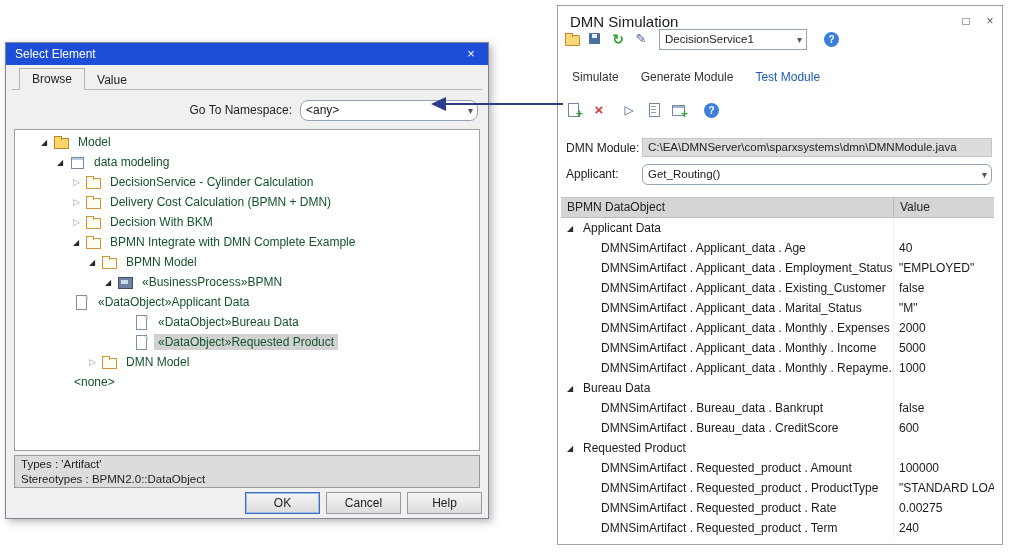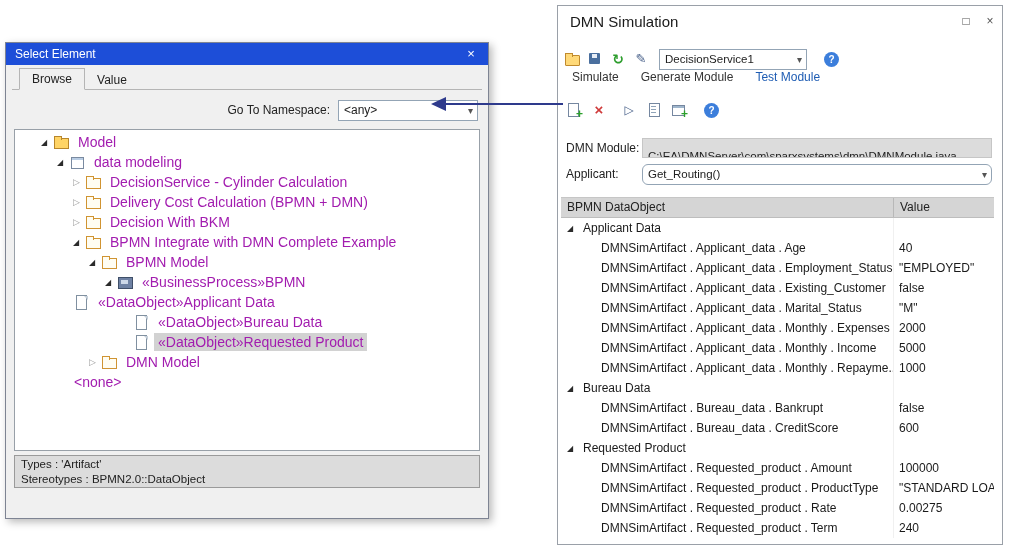--- a/index.html
+++ b/index.html
@@ -18,63 +18,63 @@
   .sd-close{width:34px;text-align:center;color:#fff;font-size:13px;line-height:22px;cursor:default;}
   .sd-tabs{position:absolute;left:6px;right:6px;top:26px;height:21px;border-bottom:1px solid #b5b5b5;
     display:flex;align-items:flex-end;padding-left:7px;}
   .sd-tab{font-size:12px;color:#222;padding:3px 12px 3px 12px;margin-bottom:-1px;}
   .sd-tab.active{background:#f0f0f0;border:1px solid #b5b5b5;border-bottom:1px solid #f0f0f0;}
   .ns-row{position:absolute;left:8px;right:10px;top:56px;height:22px;display:flex;justify-content:flex-end;align-items:center;}
   .ns-label{font-size:12px;color:#222;margin-right:8px;}
   .combo{position:relative;background:#fff;border:1px solid #93a4b5;height:21px;font-size:12px;
     line-height:19px;padding:0 18px 0 5px;color:#222;white-space:nowrap;overflow:hidden;}
   .combo::after{content:"▾";position:absolute;right:4px;top:0;line-height:20px;font-size:10px;color:#555;}
-  .ns-combo{width:140px;}
+  .ns-combo{width:178px;border-radius:8px;}
   .sd-tree{position:absolute;left:8px;right:8px;top:86px;height:322px;background:#fff;
     border:1px solid #98a0a8;overflow:hidden;padding-top:2px;}
   .tree-row{display:flex;align-items:center;height:20px;white-space:nowrap;}
   .expander{display:inline-block;width:13px;flex:none;font-size:8px;color:#2b2b2b;}
   .expander.collapsed{color:#9a9a9a;font-size:9px;}
   .tree-icon{display:inline-block;width:16px;height:14px;position:relative;flex:none;margin-right:4px;}
   .icon-model-folder::before{content:"";position:absolute;left:0;top:3px;width:13px;height:9px;background:#ffd466;border:1px solid #b8862b;}
   .icon-model-folder::after{content:"";position:absolute;left:0;top:1px;width:6px;height:3px;background:#ffd466;border:1px solid #b8862b;border-bottom:none;}
   .icon-view::before{content:"";position:absolute;left:1px;top:2px;width:11px;height:10px;background:#fff;border:1px solid #7a8aa0;box-shadow:inset 0 2px 0 #b9cde4;}
   .icon-folder::before{content:"";position:absolute;left:0;top:3px;width:13px;height:9px;background:#fffdf2;border:1px solid #d09432;}
   .icon-folder::after{content:"";position:absolute;left:0;top:1px;width:6px;height:3px;background:#fffdf2;border:1px solid #d09432;border-bottom:none;}
   .icon-diagram::before{content:"";position:absolute;left:0;top:2px;width:13px;height:10px;background:#6e81a3;border:1px solid #3f4f68;}
   .icon-diagram::after{content:"";position:absolute;left:3px;top:5px;width:7px;height:4px;background:#cdd8e8;}
   .icon-document::before{content:"";position:absolute;left:2px;top:0;width:9px;height:13px;background:#fff;border:1px solid #8090a0;}
   .icon-document::after{content:"";position:absolute;right:2px;top:1px;border-style:solid;border-width:0 4px 4px 0;border-color:transparent #c5cfd9 transparent transparent;}
-  .tree-label{font-size:14px;color:#a21caf;padding:1px 4px;}
+  .tree-label{font-size:12px;color:#14532d;padding:1px 4px;}
   .tree-label.selected{background:#d2d2d2;}
   .sd-info{position:absolute;left:8px;right:8px;top:412px;height:33px;background:#dcdcdc;
     border:1px solid #9a9a9a;padding:1px 6px;font-size:11.5px;line-height:15px;color:#222;}
   .sd-buttons{position:absolute;right:6px;top:449px;height:23px;display:flex;gap:6px;}
   .btn{width:75px;height:22px;background:linear-gradient(#f5f5f5,#dcdcdc);border:1px solid #9a9a9a;
     font-size:12px;color:#222;text-align:center;line-height:20px;}
   .btn.default{border:1px solid #3a6fc0;box-shadow:inset 0 0 0 1px #9dbce8;}
 
   
   #dmn-window{position:absolute;left:557px;top:5px;width:446px;height:540px;background:#fff;
     border:1px solid #9aa0a8;z-index:5;}
   .dw-titlebar{position:absolute;left:0;top:0;right:0;height:30px;display:flex;align-items:center;}
   .dw-title{flex:1;font-size:15px;color:#1a1a1a;padding-left:12px;}
   .wctl{width:24px;text-align:center;color:#555;font-size:12px;cursor:default;}
-  .dw-toolbar1{position:absolute;left:6px;right:6px;top:40px;height:26px;display:flex;align-items:center;gap:7px;}
+  .dw-toolbar1{position:absolute;left:6px;right:6px;top:20px;height:26px;display:flex;align-items:center;gap:7px;}
   .dw-service-combo{width:148px;margin-left:3px;font-size:11.5px;}
   .dw-toolbar1 .help-icon{margin-left:10px;}
   .dw-tabs{position:absolute;left:14px;top:60px;height:22px;display:flex;gap:22px;align-items:center;}
   .dtab{font-size:12px;color:#333;}
   .dtab.active{color:#1e5cb3;}
   .dw-toolbar2{position:absolute;left:8px;top:90px;height:28px;display:flex;align-items:center;gap:9px;}
   .dw-toolbar2 .run-icon{margin-left:5px;}
   .dw-toolbar2 .help-icon{margin-left:8px;}
   .dw-row-label{position:absolute;left:8px;font-size:12px;color:#222;line-height:20px;}
   .dw-module-field{position:absolute;left:84px;right:10px;top:132px;height:19px;background:#dcdcdc;
-    border:1px solid #c6c6c6;font-size:11.5px;line-height:17px;padding:9px 5px;color:#222;white-space:nowrap;overflow:hidden;}
+    border:1px solid #c6c6c6;font-size:11.5px;line-height:17px;padding:0 5px;color:#222;white-space:nowrap;overflow:hidden;}
   .dw-decision-combo{position:absolute;left:84px;right:10px;top:158px;font-size:11.5px;border-radius:6px;}
   .dw-table{position:absolute;left:3px;right:8px;top:191px;bottom:6px;border-top:1px solid #c6c6c6;overflow:hidden;}
   .thead{display:flex;height:20px;background:#d5d5d5;border-bottom:1px solid #bdbdbd;}
   .thcell{font-size:12px;color:#222;line-height:19px;padding-left:6px;}
   .thcell.name{width:333px;flex:none;border-right:1px solid #b8b8b8;}
   .thcell.val{flex:1;}
   .trow{display:flex;height:20px;align-items:center;}
   .tcell.name{width:333px;flex:none;display:flex;align-items:center;padding-left:6px;overflow:hidden;white-space:nowrap;border-right:1px solid #f0f0f0;height:100%;}
   .tcell.val{flex:1;font-size:12px;color:#1a1a1a;padding-left:5px;white-space:nowrap;overflow:hidden;}
   .tlabel{font-size:12px;color:#1a1a1a;}
@@ -188,20 +188,25 @@
         <div class="tree-row" style="padding-left: 42px;">
     <span class="expander"></span>
 
     <span class="tree-label">&lt;none&gt;</span>
   </div>
       </div>
     <div class="sd-info">
       <div>Types : 'Artifact'</div>
       <div>Stereotypes : BPMN2.0::DataObject</div>
     </div>
+    <div class="sd-buttons">
+      <div class="btn default">OK</div>
+      <div class="btn">Cancel</div>
+      <div class="btn">Help</div>
+    </div>
   </div>
 
   <div id="dmn-window">
     <div class="dw-titlebar">
       <span class="dw-title">DMN Simulation</span>
       <span class="wctl">□</span>
       <span class="wctl">×</span>
     </div>
     <div class="dw-toolbar1">
       <span style="display:flex;gap:7px;align-items:center;">

